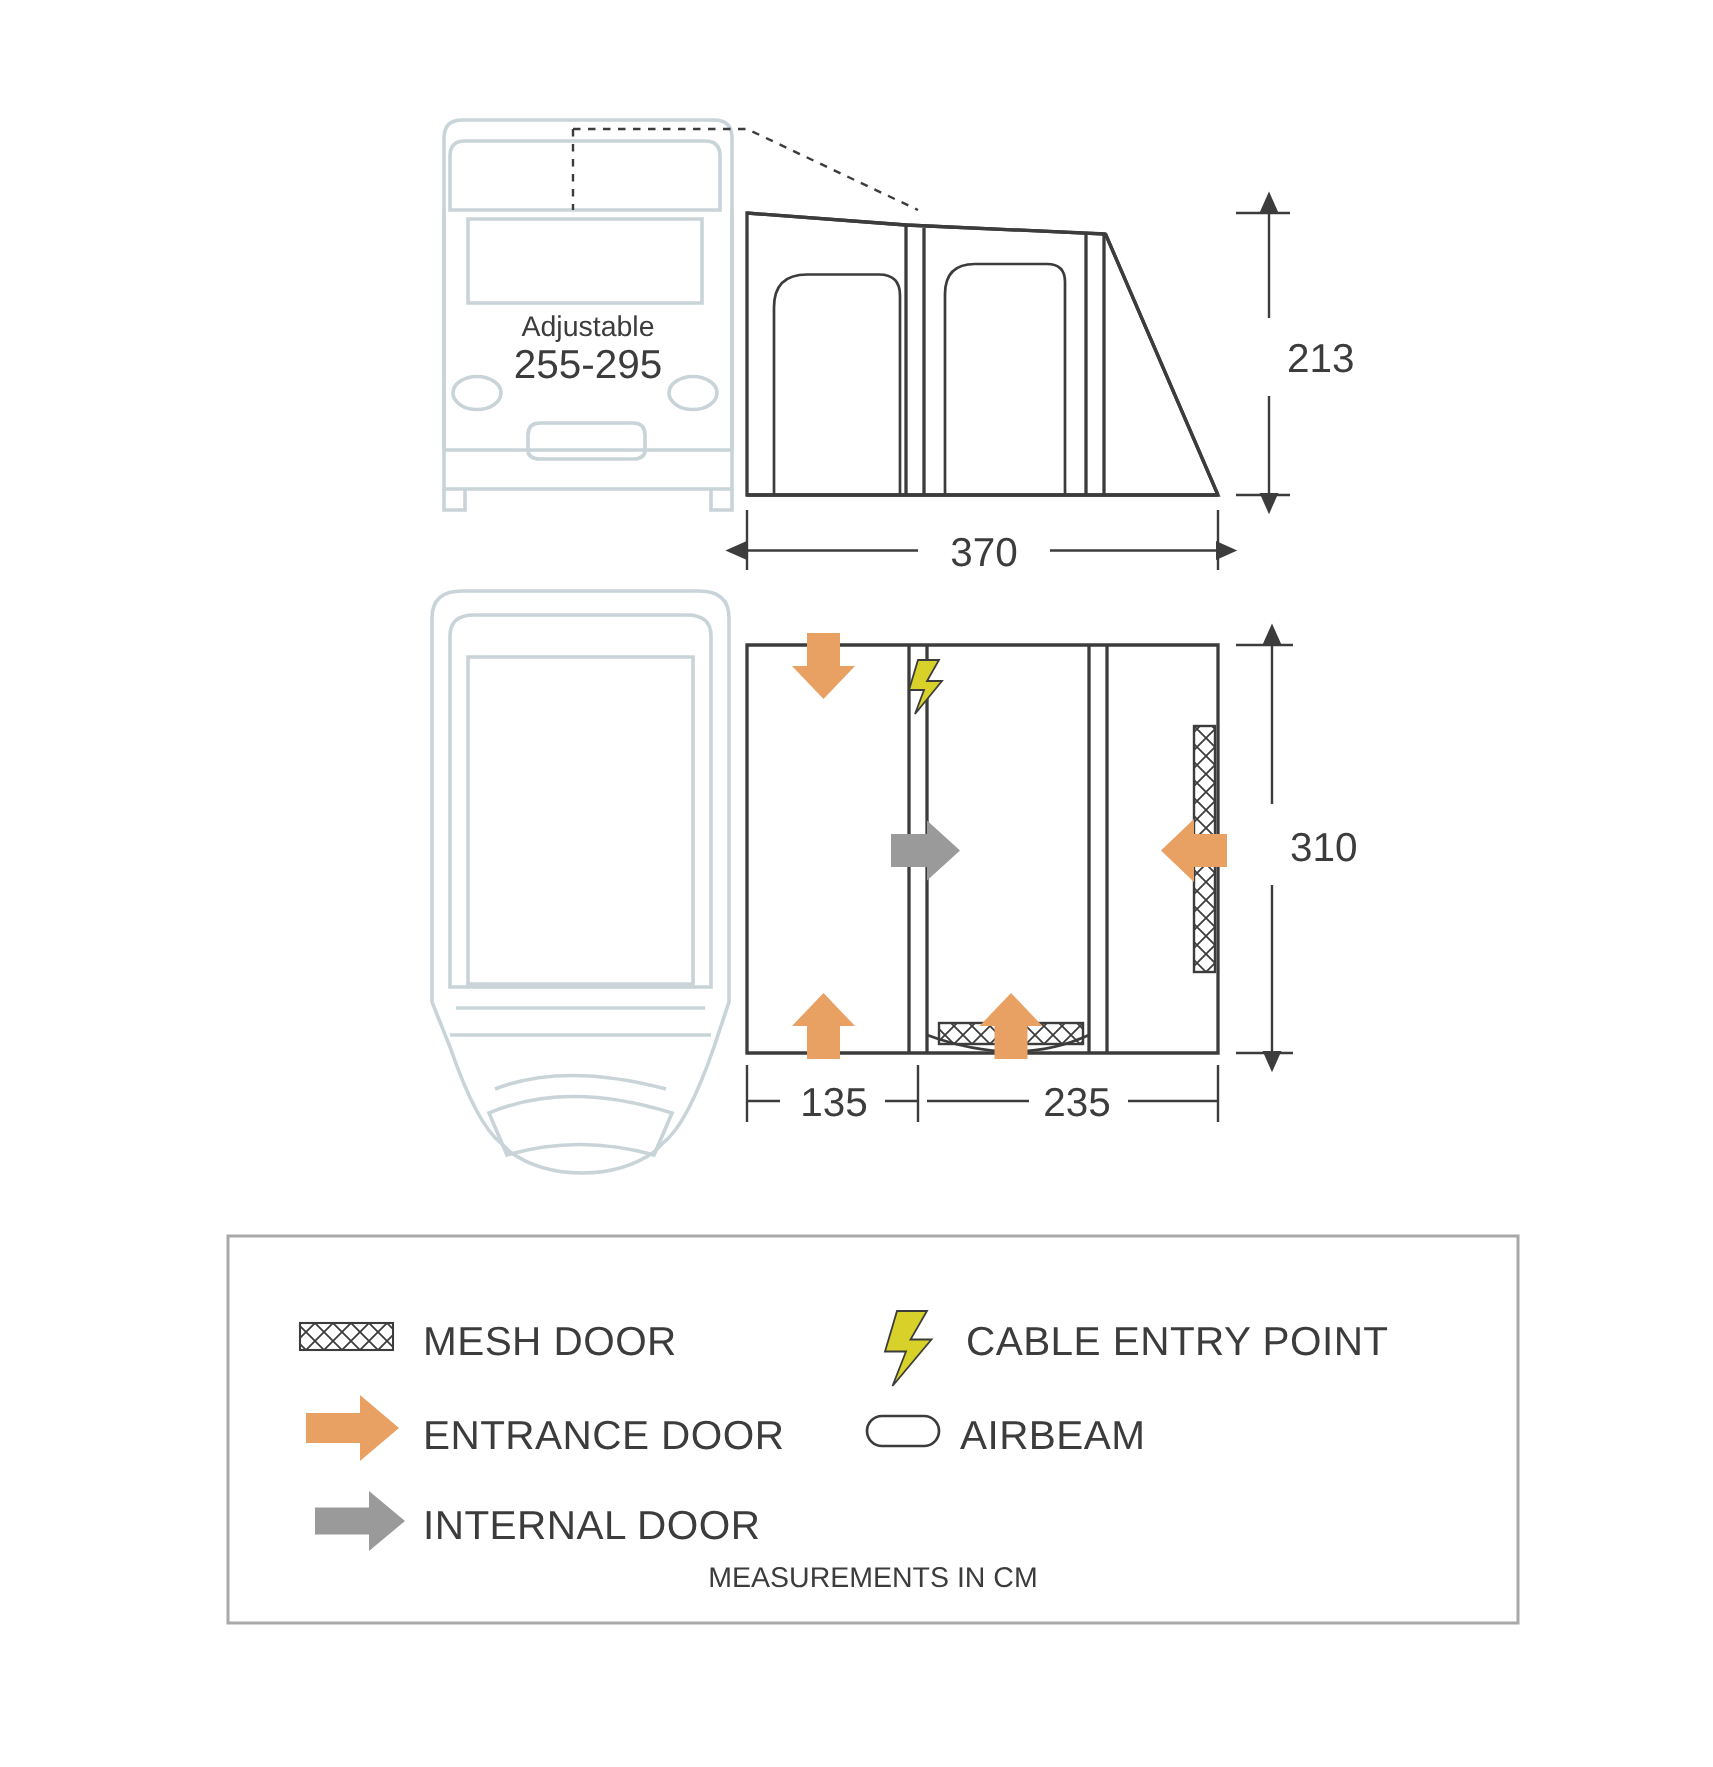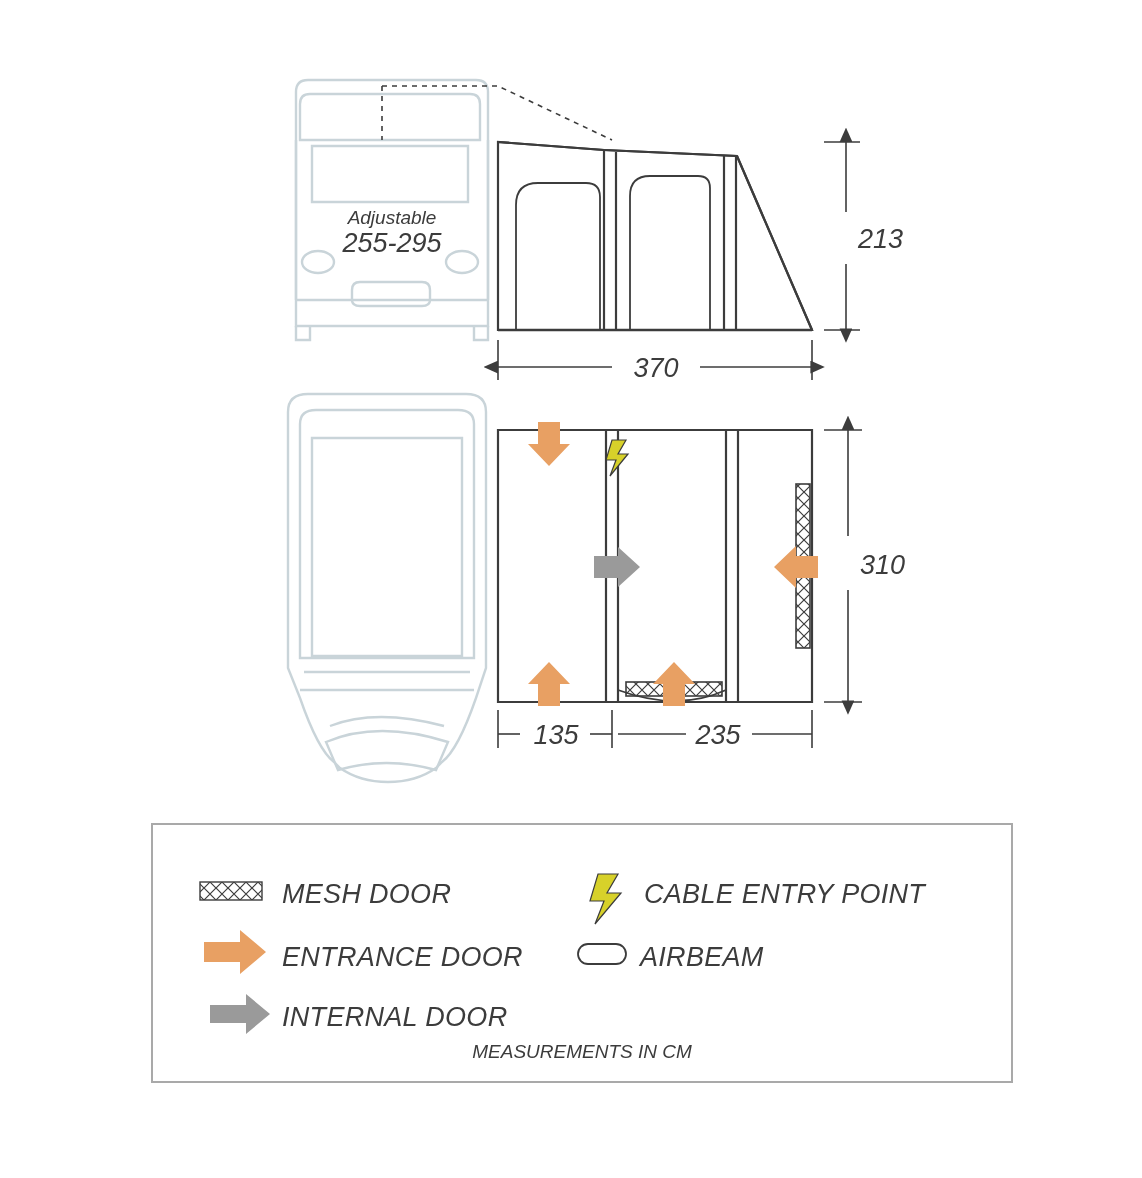--- a/index.html
+++ b/index.html
@@ -11,21 +11,20 @@
     width: 1142px;
     height: 1178px;
     position: relative;
     font-family: "Liberation Sans", sans-serif;
     color: #3c3c3c;
     overflow: hidden;
   }
   #diagram-root {
     position: absolute;
     inset: 0;
-    font-style: italic;
   }
   svg.figure {
     position: absolute;
     left: 0;
     top: 0;
     width: 1142px;
     height: 1178px;
   }
   .txt {
     font-family: "Liberation Sans", sans-serif;

